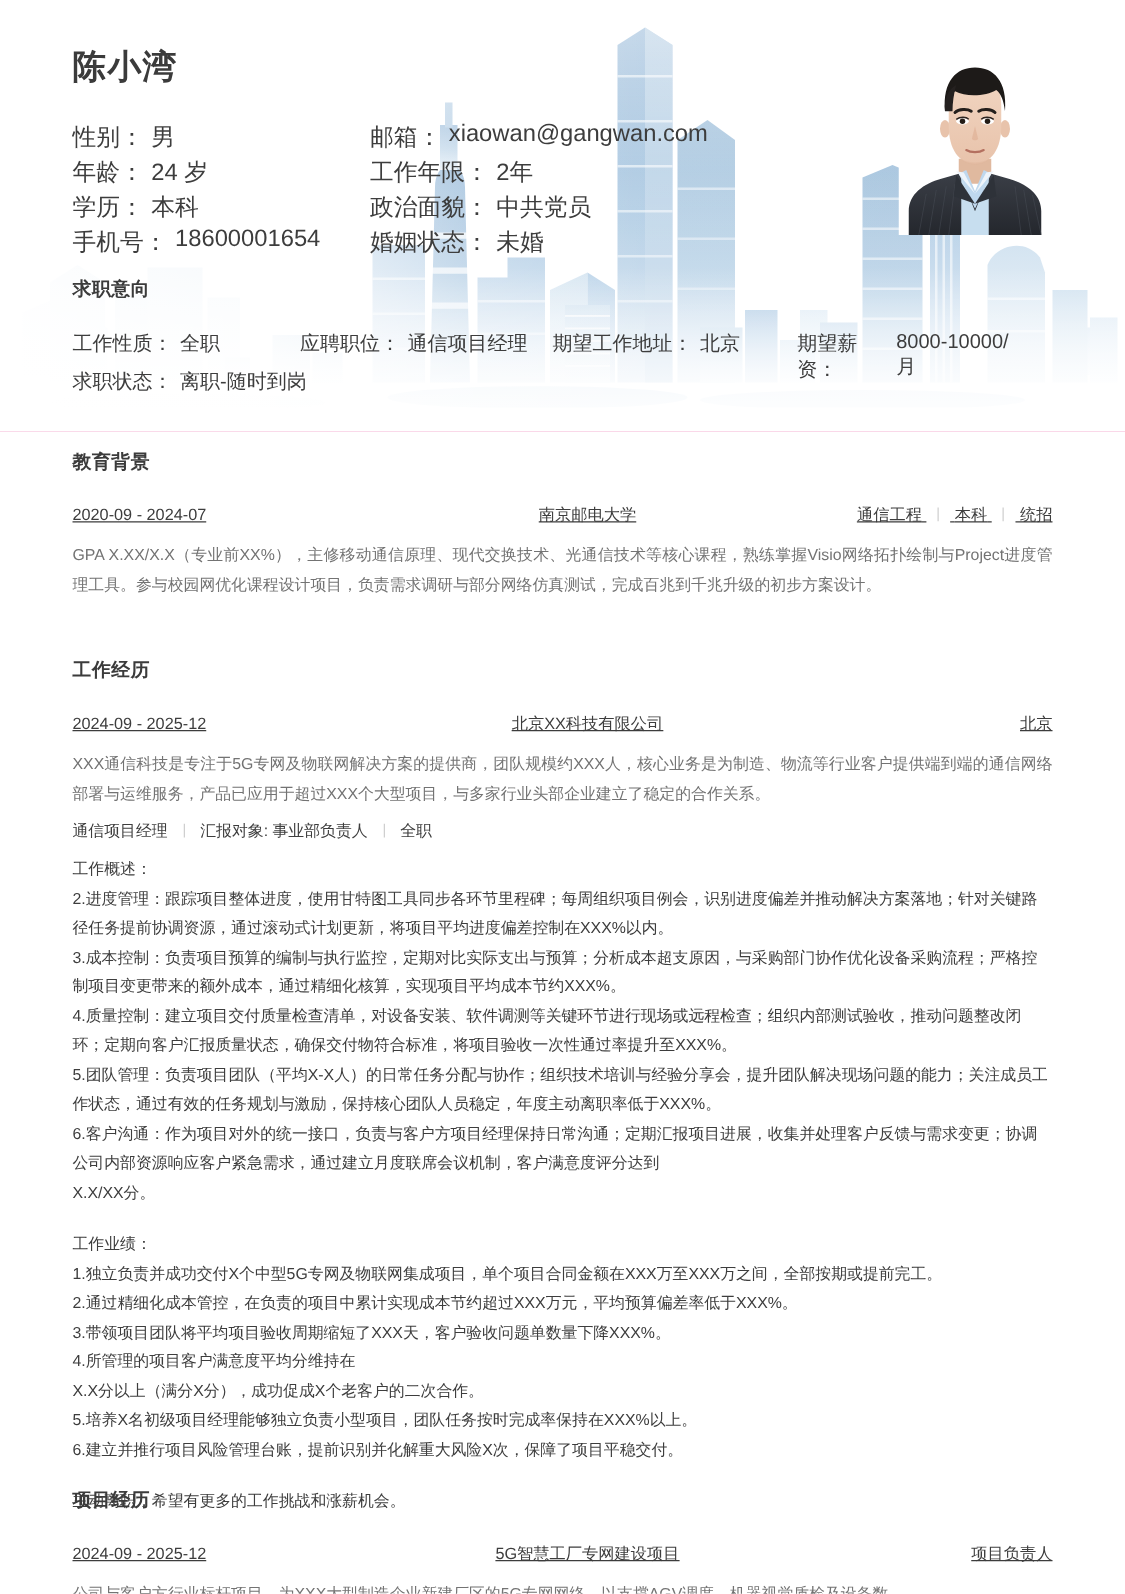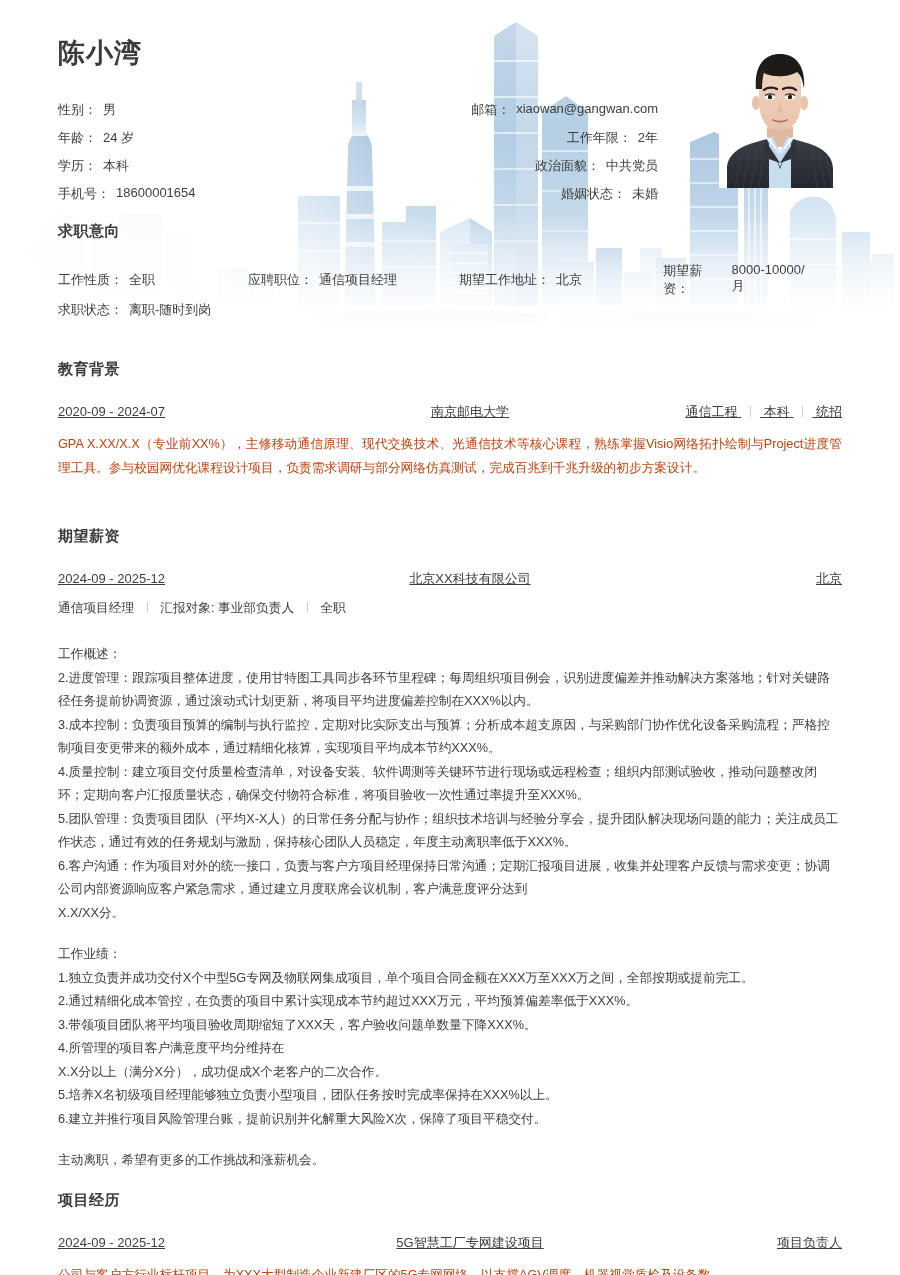--- a/index.html
+++ b/index.html
@@ -56,23 +56,22 @@
 
   .info-grid {
     position: absolute;
     left: 58px; top: 96px;
     width: 600px;
   }
   .info-row {
     display: flex;
     height: 28px;
     align-items: center;
-    font-size: 13px;
+    font-size: 19px;
     color: #3d3d3d;
-    justify-content: space-between;
   }
   .info-cell { display: flex; }
   .info-cell.c1 { width: 238px; }
   .info-label { color: #3d3d3d; }
   .info-value { color: #3d3d3d; margin-left: 6px; }
 
   .photo {
     position: absolute;
     right: 59px; top: 43px;
     width: 122px; height: 145px;
@@ -87,24 +86,24 @@
     font-weight: bold;
     color: #3b3b3b;
     letter-spacing: 0.5px;
   }
 
   .obj-block { position: absolute; left: 0; top: 222px; width: 872px; z-index: 6; }
   .obj-title { margin-left: 58px; }
   .obj-rows { margin: 24px 58px 0 58px; }
   .obj-line {
     display: flex;
-    font-size: 13px;
+    font-size: 16px;
     color: #3d3d3d;
     height: 30px;
-    align-items: center;
+    align-items: flex-start;
   }
   .obj-item { display: flex; }
   .obj-item.w1 { width: 198px; }
   .obj-item.w2 { width: 220px; }
   .obj-item.w3 { width: 213px; }
   .obj-k { color: #3d3d3d; }
   .obj-v { margin-left: 6px; color: #3d3d3d; }
   .block-head { margin-bottom: 14px; }
 
   .entry-row {
@@ -123,28 +122,28 @@
     display: inline-block;
     width: 1px; height: 11px;
     background: #cfcfcf;
     margin: 0 9px;
     vertical-align: -1px;
   }
 
   .para {
     font-size: 12.7px;
     line-height: 1.85;
-    color: #c2410c;
+    color: #737373;
     text-align: justify;
     margin-bottom: 10px;
   }
   .meta-line {
     font-size: 12.7px;
     color: #3d3d3d;
-    margin-bottom: 26px;
+    margin-bottom: 10px;
   }
   .pre-list {
     font-size: 12.7px;
     line-height: 1.85;
     color: #3d3d3d;
     white-space: normal;
   }
   .gap-sm { height: 10px; }
   .gap-md { height: 18px; }
 
@@ -441,27 +440,28 @@
         <span class="tag-sep"></span>
         <span>统招</span>
       </div>
     </div>
     <div class="para">GPA X.XX/X.X（专业前XX%），主修移动通信原理、现代交换技术、光通信技术等核心课程，熟练掌握Visio网络拓扑绘制与Project进度管理工具。参与校园网优化课程设计项目，负责需求调研与部分网络仿真测试，完成百兆到千兆升级的初步方案设计。</div>
   </div>
 </div>
 
 <div class="work-sec">
   <div class="sec-inner">
-    <div class="section-title block-head">期望薪资</div>
+    <div class="section-title block-head">工作经历</div>
     <div class="gap-sm"></div>
     <div class="entry-row">
       <div class="entry-date">2024-09 - 2025-12</div>
       <div class="entry-mid">北京XX科技有限公司</div>
       <div class="entry-right">北京</div>
     </div>
+    <div class="para">XXX通信科技是专注于5G专网及物联网解决方案的提供商，团队规模约XXX人，核心业务是为制造、物流等行业客户提供端到端的通信网络部署与运维服务，产品已应用于超过XXX个大型项目，与多家行业头部企业建立了稳定的合作关系。</div>
     <div class="meta-line">
       <span>通信项目经理</span>
       <span class="tag-sep"></span>
       <span>汇报对象: 事业部负责人</span>
       <span class="tag-sep"></span>
       <span>全职</span>
     </div>
 
     <div class="pre-list">工作概述：</div>
     <div class="pre-list">2.进度管理：跟踪项目整体进度，使用甘特图工具同步各环节里程碑；每周组织项目例会，识别进度偏差并推动解决方案落地；针对关键路径任务提前协调资源，通过滚动式计划更新，将项目平均进度偏差控制在XXX%以内。</div>

